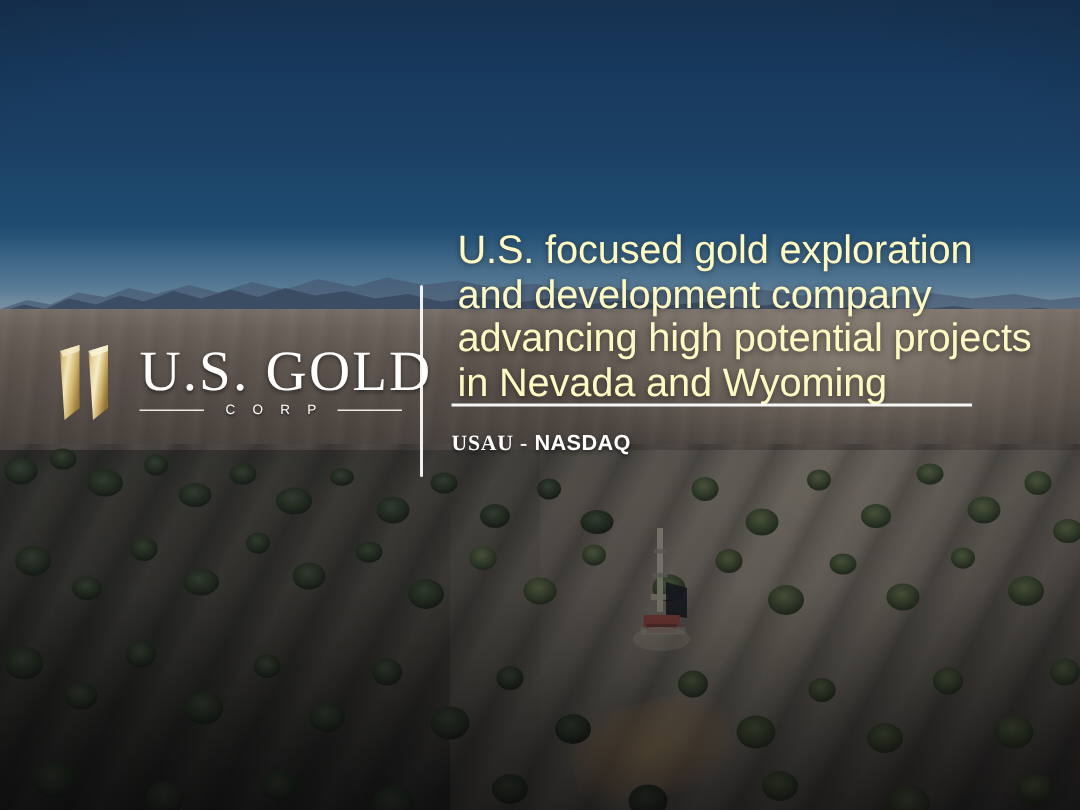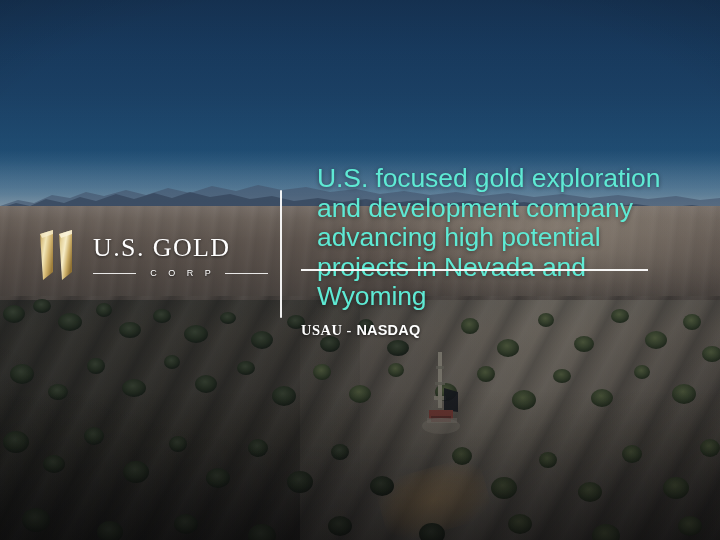--- a/index.html
+++ b/index.html
@@ -188,21 +188,21 @@
     left: 33px; top: 226px;
     width: 232px; height: 62px;
   }
   .logo-mark { position: absolute; left: 0; top: 0; width: 52px; height: 58px; }
   .logo-mark svg { display:block; }
 
   .logo-word {
     position: absolute;
     left: 60px; top: 5px;
     font-family: "Liberation Serif", "DejaVu Serif", serif;
-    font-size: 26px;
+    font-size: 38px;
     line-height: 34px;
     letter-spacing: 1.4px;
     color: #ffffff;
     white-space: nowrap;
     text-shadow: 0 1px 3px rgba(0,0,0,0.55);
   }
   .logo-sub {
     position: absolute;
     left: 60px; top: 42px;
     width: 175px;
@@ -234,26 +234,26 @@
     border-radius: 1px;
   }
 
   
   .copy {
     position: absolute;
     left: 301px; top: 148px;
     width: 400px;
   }
   .headline {
-    margin: 16px;
+    margin: 4px;
     font-family: "Liberation Sans", sans-serif;
     font-weight: 400;
     font-size: 26.5px;
     line-height: 29.5px;
-    color: #5eead4;
+    color: #fef9c3;
     letter-spacing: -0.1px;
     text-shadow: 0 1px 4px rgba(0,0,0,0.45);
     white-space: pre-line;
   }
   .headline-rule {
     position: absolute;
     left: 301px; top: 269px;
     width: 347px; height: 2px;
     background: rgba(255,255,255,0.95);
   }
@@ -262,21 +262,20 @@
     position: absolute;
     left: 301px; top: 287px;
     width: 347px;
     height: 20px;
   }
   .ticker {
     position: absolute;
     left: 0; top: 0;
     white-space: nowrap;
     text-shadow: 0 1px 3px rgba(0,0,0,0.6);
-    margin-top: 34px;
   }
   .ticker .sym {
     font-family: "Liberation Serif", "DejaVu Serif", serif;
     font-weight: 700;
     font-size: 14.5px;
     letter-spacing: 0.5px;
     color: #ffffff;
   }
   .ticker .exch {
     font-family: "Liberation Sans", sans-serif;

